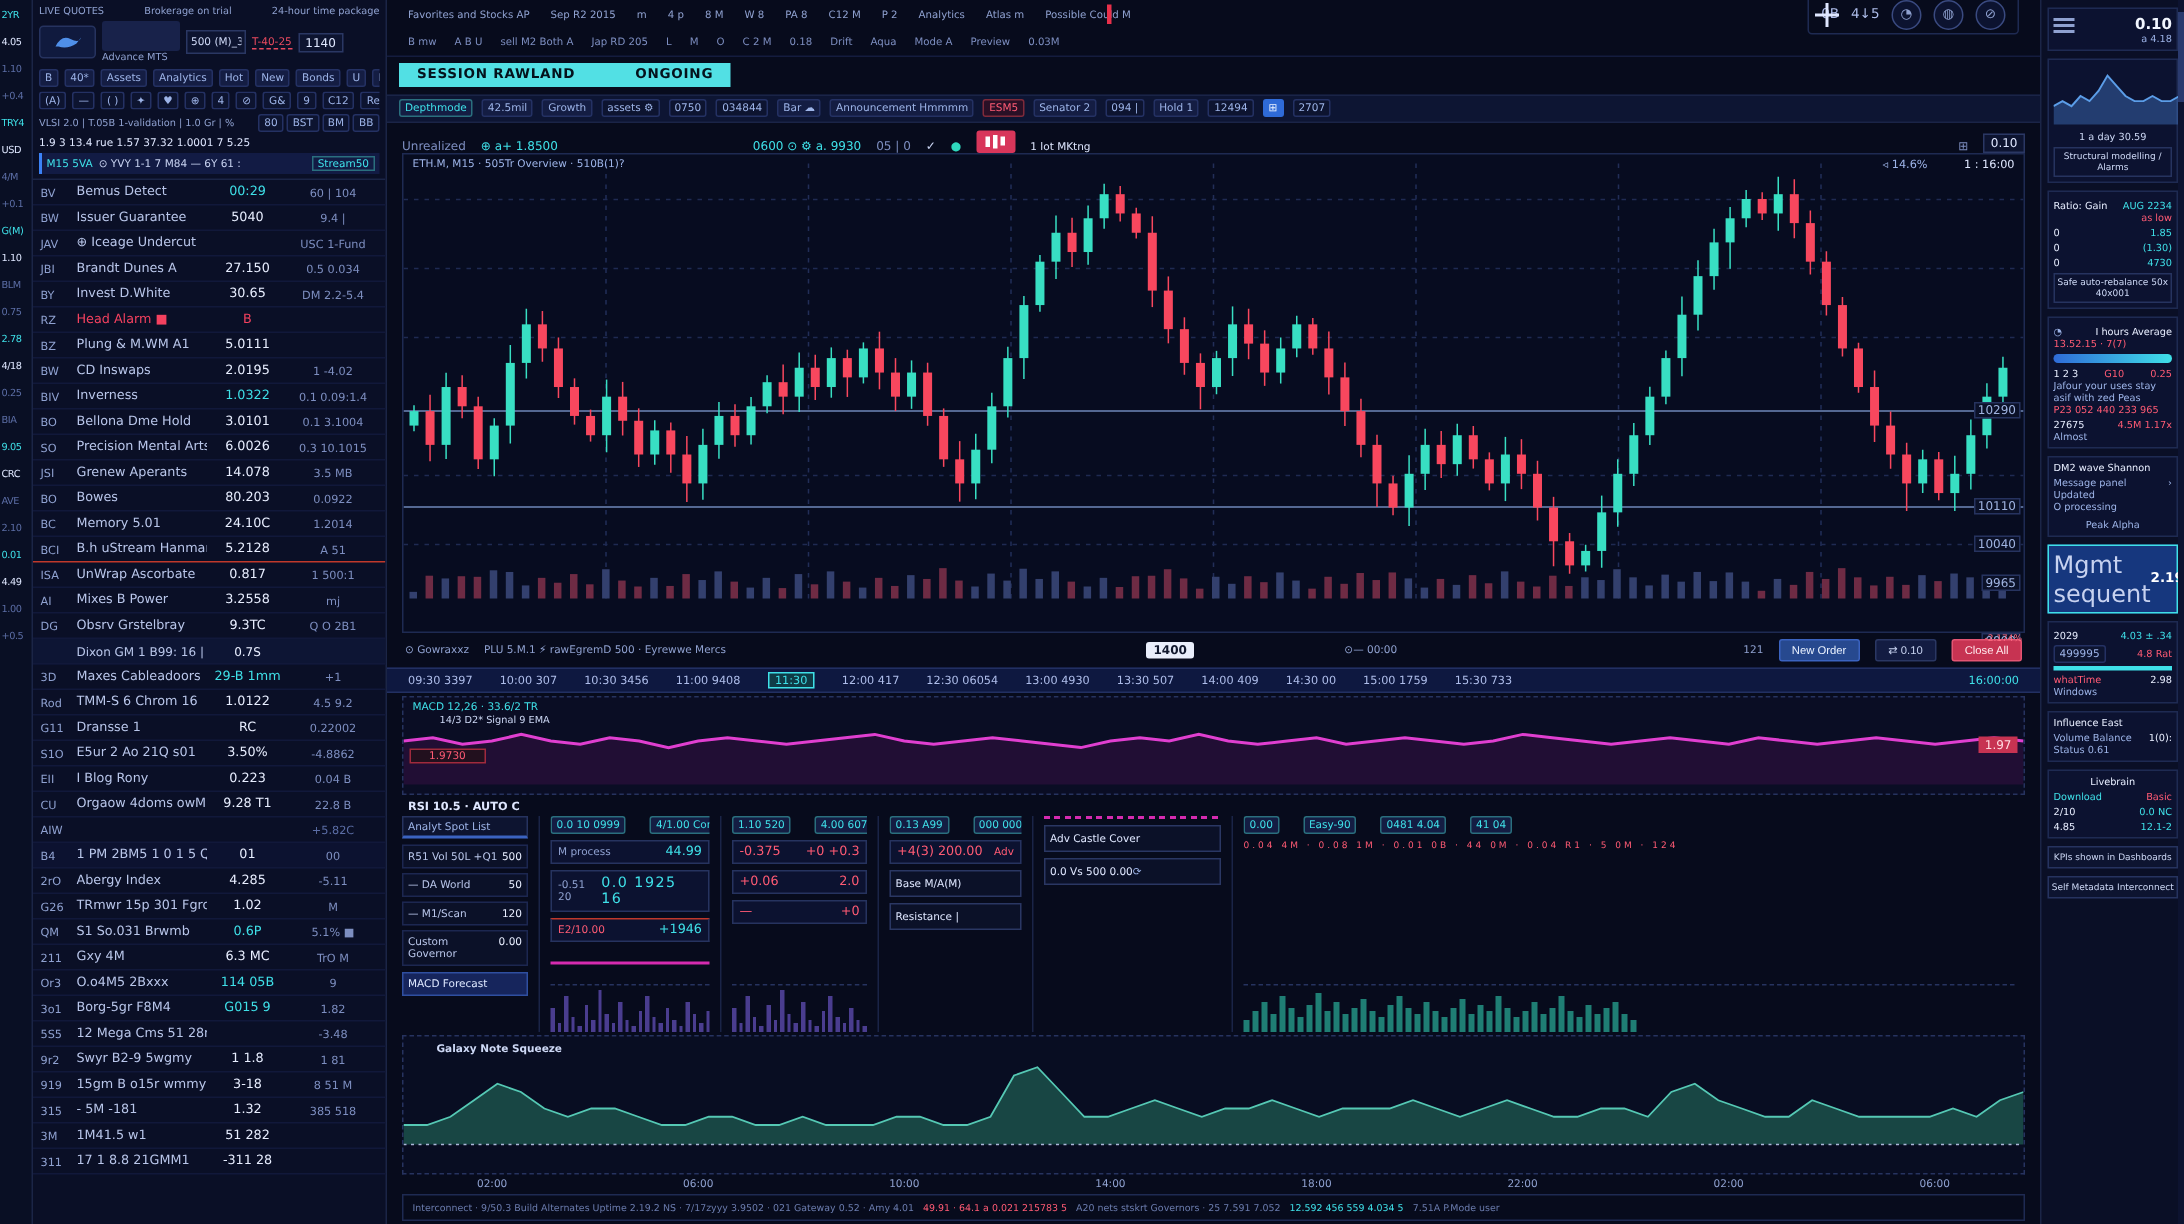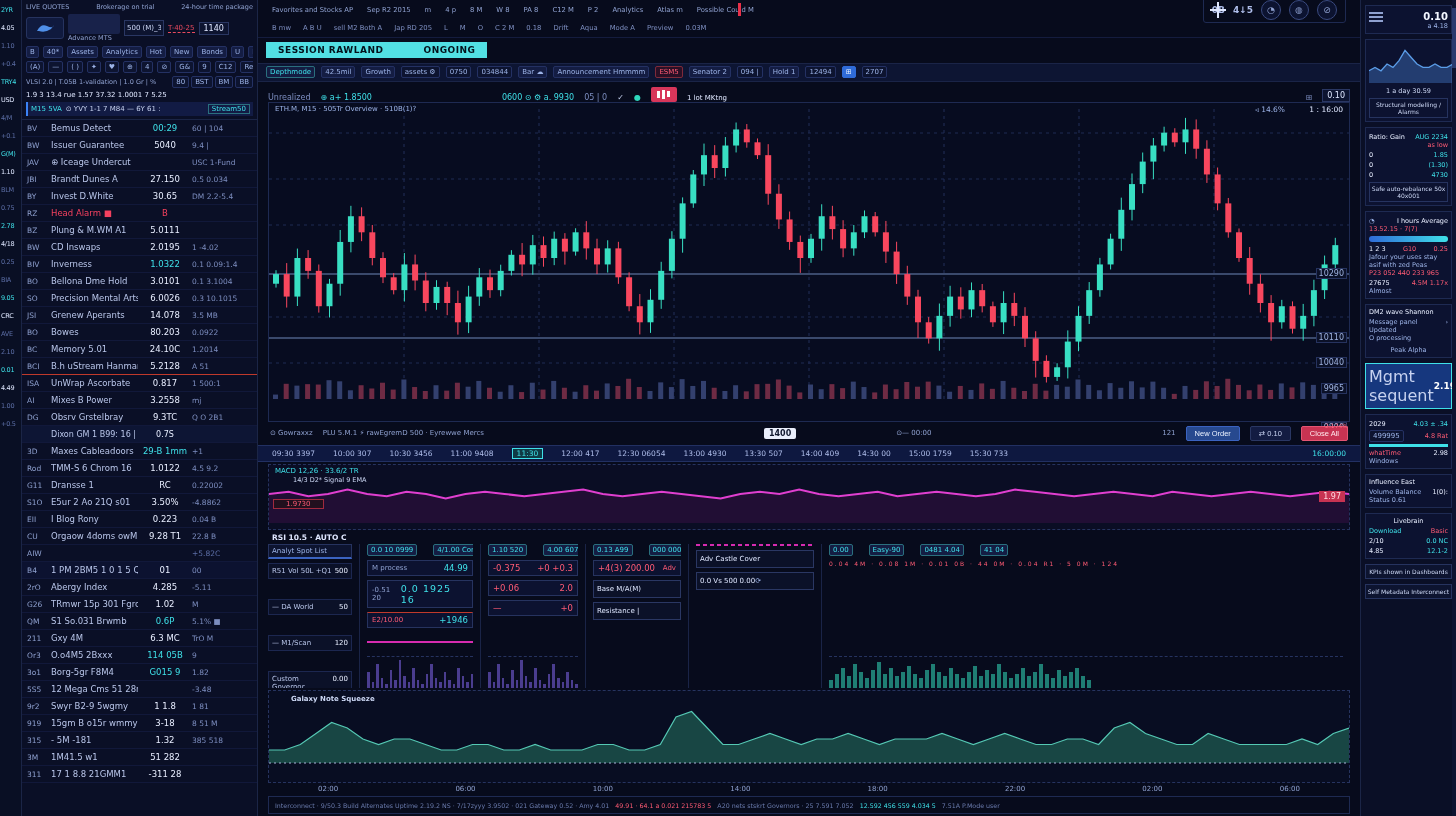--- a/index.html
+++ b/index.html
@@ -25,36 +25,36 @@
 .chip.red{color:#ff5b74;border-color:#7e2a3a;background:#2a1026}
 .chip.box{background:#0d1430}
 .chip.blue{background:#2f6bd8;color:#eaf2ff;border-color:#2f6bd8}
 .selrow{margin-top:3px;background:#121b44;border-left:2px solid #3b82f6;padding:2px 3px;display:flex;align-items:center;gap:4px}
 .selrow .strm{margin-left:auto;font-size:7px;color:#3fe0e8;border:1px solid #2a6f7e;padding:0 3px}
 .watch{flex:1;overflow:hidden;font-size:8.5px}
 .wrow{display:flex;align-items:center;height:17px;padding:0 5px;border-bottom:1px solid #11183a}
 .wrow .code{width:24px;color:#8fa1d0;font-size:7.5px}
 .wrow .nm{flex:1;color:#b9c6ea;white-space:nowrap;overflow:hidden}
 .wrow .vl{width:54px;text-align:center;color:#e8eeff}
-.wrow .ch{width:60px;text-align:left;color:#7d8ec0;font-size:7.5px}
+.wrow .ch{width:60px;text-align:center;color:#7d8ec0;font-size:7.5px}
 .wrow.red .nm,.wrow.red .vl{color:#f4415f}
 .wrow.cy .vl{color:#3fe0e8}
 .wrow.sep{border-bottom:1px solid #c0392b}
 .wrow.hdr{background:#0d1534;color:#cdd8f5;font-size:8px}
 .wrow.sub{background:#0c1230}
 .wrow.dim .ch{color:#5c6ea6}
 
 .main{width:1102px;display:flex;flex-direction:column;background:#070b1c;position:relative}
 .menubar{height:20px;display:flex;align-items:center;gap:14px;padding:0 14px;position:relative}
 .menubar .mi{font-size:6.8px;color:#8fa1d0;white-space:nowrap}
 .menubar2{height:18px;display:flex;align-items:center;gap:12px;padding:0 14px;border-bottom:1px solid #141c3e}
 .menubar2 .mi{font-size:6.8px;color:#72front}
 .menubar2 .mi{color:#7d8ec0}
 .iconcluster{margin-left:auto;display:flex;align-items:center;gap:8px;border:1px solid #1e2a52;padding:2px 8px;border-radius:3px}
-.glyphbtn{font-size:9px;color:#aebdea;font-weight:bold}
+.glyphbtn{font-size:9px;color:#aebdea;font-weight:normal}
 .circbtn{width:20px;height:20px;border:1px solid #3a4a80;border-radius:50%;display:flex;align-items:center;justify-content:center;font-size:9px;color:#8fa1d0;background:#0c1330}
 .redtick{position:absolute;left:480px;top:3px;width:3px;height:13px;background:#e8304a}
 .crosshair{position:absolute;left:952px;top:2px;width:16px;height:16px}
 .crosshair:before,.crosshair:after{content:"";position:absolute;background:#dfe7ff}
 .crosshair:before{left:7px;top:0;width:2px;height:16px}
 .crosshair:after{top:7px;left:0;height:2px;width:16px}
 .bannerrow{height:26px;display:flex;align-items:center;padding:0 8px}
 .banner{background:#52e0e4;color:#04121c;display:flex;gap:40px;padding:3px 12px;font-size:9px;font-weight:bold;letter-spacing:.5px}
 .toolbar{height:20px;background:#0d1533;border-top:1px solid #1a2447;border-bottom:1px solid #1a2447;display:flex;align-items:center;gap:6px;padding:0 8px}
 .subbar{height:20px;display:flex;align-items:flex-end;gap:10px;padding:0 10px;font-size:8px}
@@ -903,21 +903,21 @@
       <span class="macdsub">14/3 D2* Signal 9 EMA</span>
       <span class="macdtagL">1.9730</span>
       <span class="macdtagR">1.97</span>
     </div>
 
     <div class="rsilabel">RSI 10.5 · AUTO C</div>
 
     <div class="cards">
       <div class="grp gA">
         <div class="ghead">Analyt Spot List</div>
-        <div id="cardArows" style="display:flex;flex-direction:column;gap:20px">
+        <div id="cardArows" style="display:flex;flex-direction:column;gap:3px">
             <div class="gitem">
               <span>R51 Vol 50L +Q1</span>
               <b>500</b>
             </div>
             <div class="gitem">
               <span>— DA World</span>
               <b>50</b>
             </div>
             <div class="gitem">
               <span>— M1/Scan</span>

